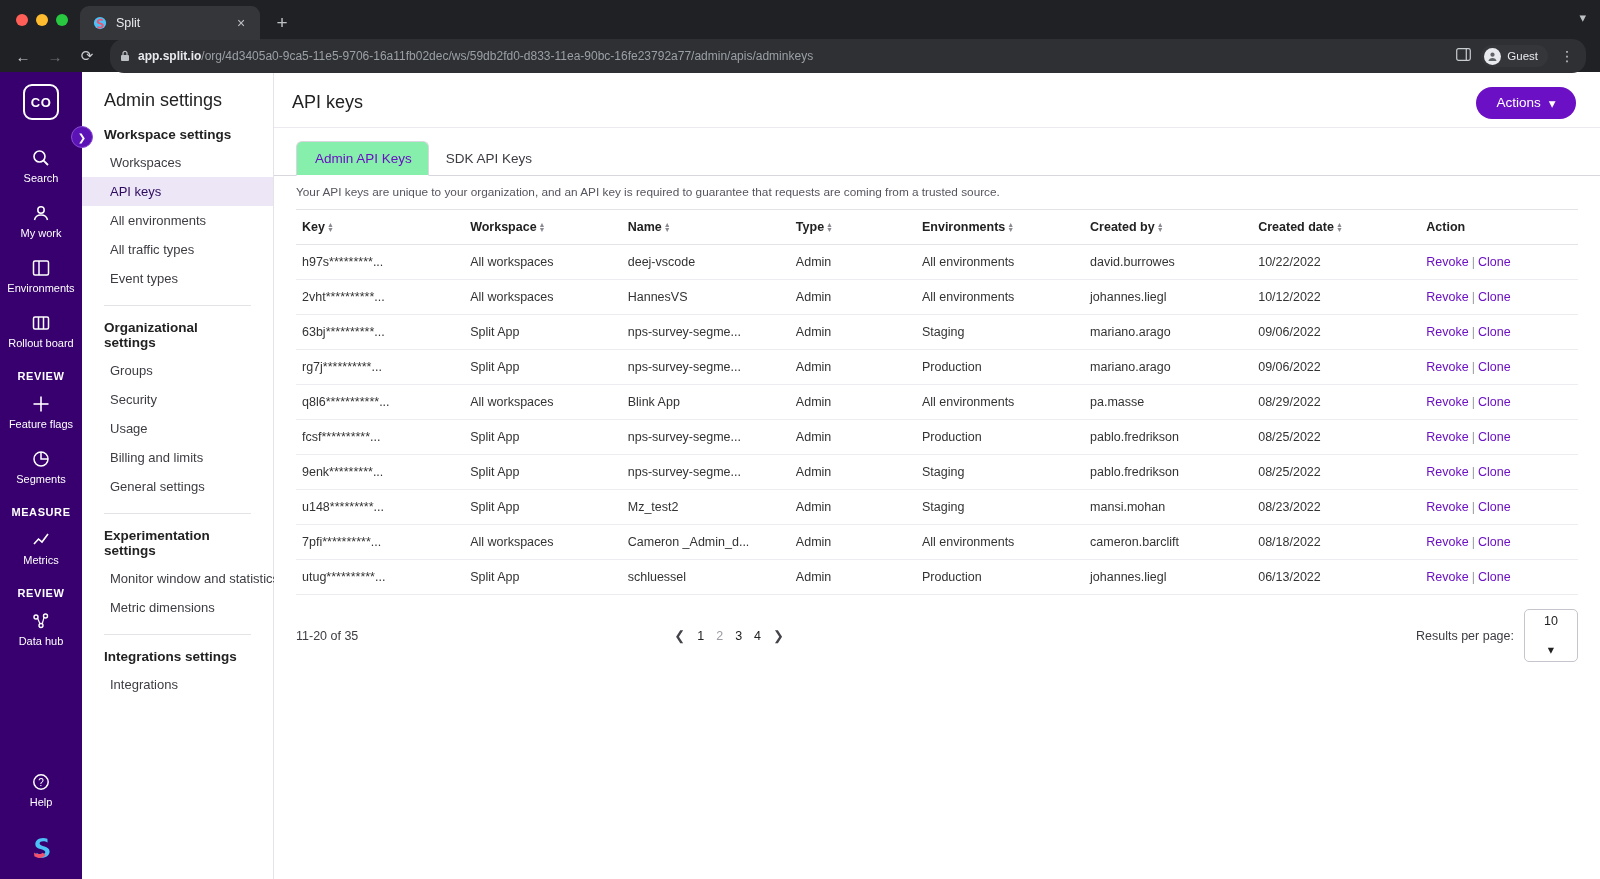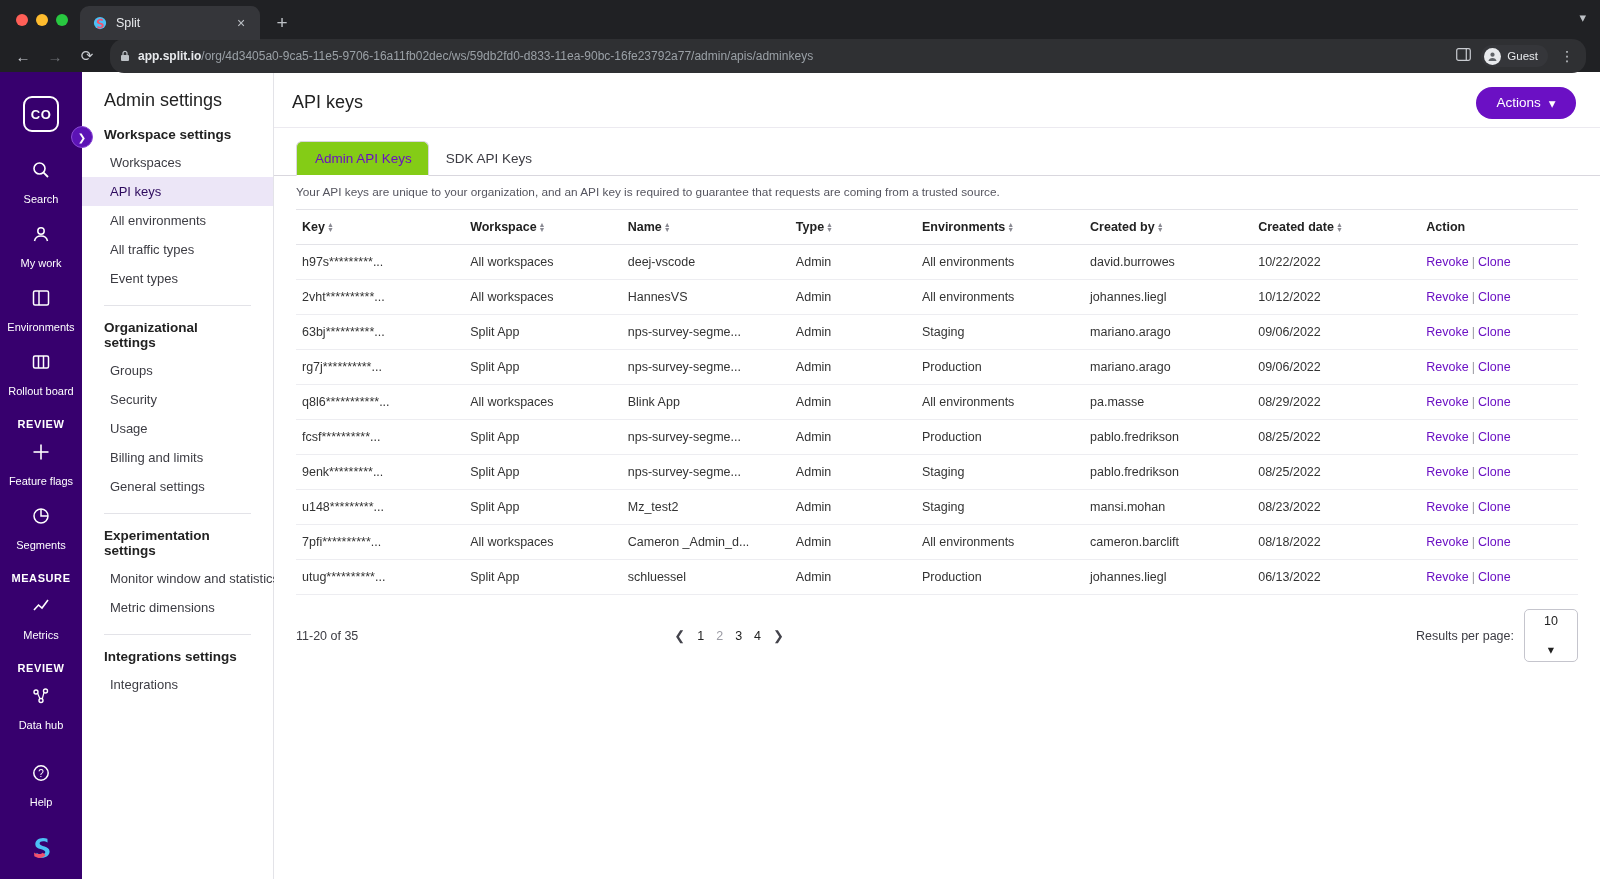--- a/index.html
+++ b/index.html
@@ -131,37 +131,37 @@
     width: 100%;
   }
   
   .rail {
     width: 82px;
     background: #37006e;
     color: #fff;
     display: flex;
     flex-direction: column;
     align-items: center;
-    padding-top: 24px;
+    padding-top: 12px;
     position: relative;
     flex: none;
   }
   .org-badge {
     width: 36px; height: 36px;
     border: 2px solid #fff;
     border-radius: 9px;
     display: flex; align-items: center; justify-content: center;
     font-size: 13px; font-weight: bold;
     letter-spacing: .5px;
     margin-bottom: 18px;
   }
   .rail-item {
     width: 100%;
     display: flex; flex-direction: column; align-items: center;
-    gap: 12px;
+    gap: 3px;
     padding: 9px 0;
     color: #ffffff;
     font-size: 11px;
   }
   .rail-icon { display: flex; align-items: center; justify-content: center; height: 22px; }
   .rail-section {
     font-size: 11px;
     font-weight: bold;
     letter-spacing: .6px;
     color: #ffffff;
@@ -261,21 +261,21 @@
     border-radius: 6px 6px 0 0;
     color: #3c3c43;
     position: relative;
     top: 1px;
     background: transparent;
   }
   .tab-btn.active {
     color: #6b10c4;
     border-color: #d9d7de;
     border-bottom-color: #fff;
-    background: #84cc16;
+    background: #86efac;
     padding-left: 18px;
   }
   .subtext {
     font-size: 11.8px;
     color: #55555f;
     padding: 9px 22px 10px;
   }
   table.keys {
     width: calc(100% - 44px);
     margin: 0 22px;

